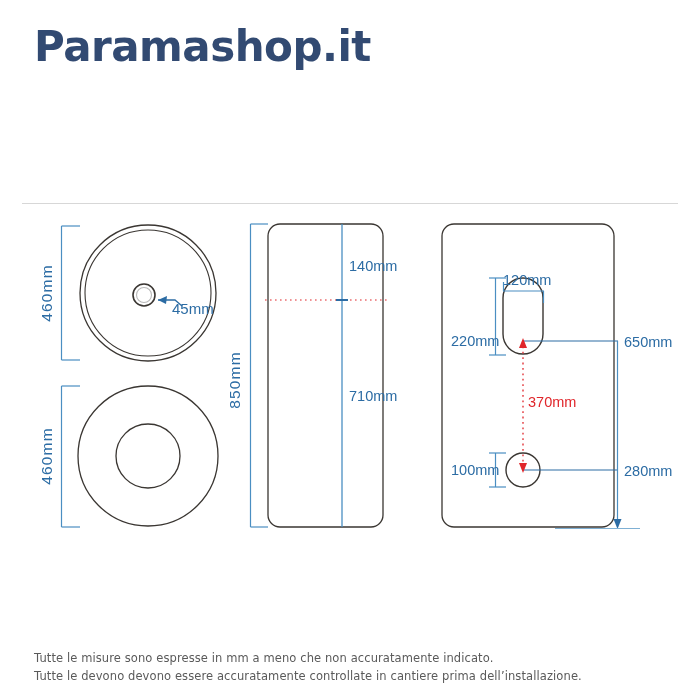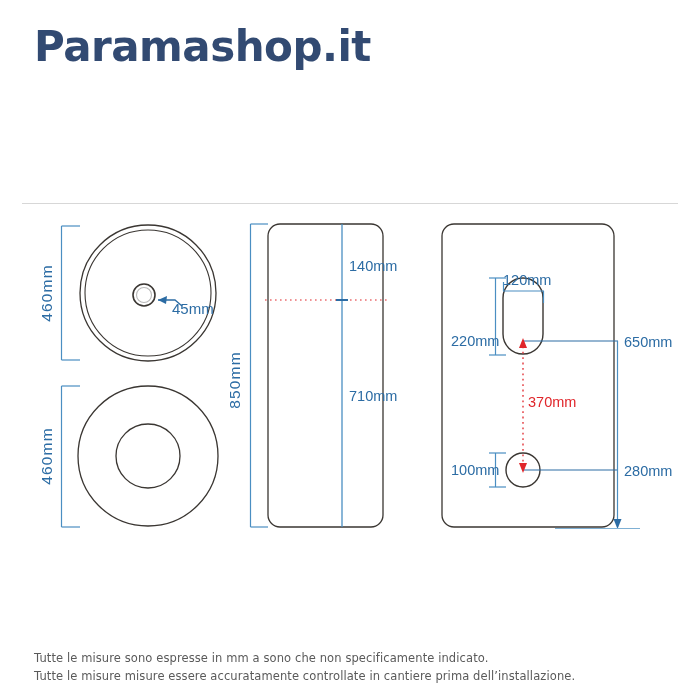--- a/index.html
+++ b/index.html
@@ -135,16 +135,16 @@
       <line x1="555" y1="528.5" x2="640" y2="528.5" stroke="#7fb0d4" stroke-width="1.2"></line>
 
       <line x1="523" y1="341" x2="523" y2="470" stroke="#e0262b" stroke-width="1.3" stroke-dasharray="1.8 3.6"></line>
       <path d="M 523 338 L 519 348 L 527 348 Z" fill="#e0262b"></path>
       <path d="M 523 473 L 519 463 L 527 463 Z" fill="#e0262b"></path>
       <text x="528" y="407" fill="#e0262b" font-family="Liberation Sans, sans-serif" font-size="14.5">370mm</text>
     </g>
 
   </svg>
 
-  <div class="footer l1">Tutte le misure sono espresse in mm a sono che non specificamente indicato.</div>
-  <div class="footer l2">Tutte le misure misure essere accuratamente controllate in cantiere prima dell’installazione.</div>
+  <div class="footer l1">Tutte le misure sono espresse in mm a meno che non accuratamente indicato.</div>
+  <div class="footer l2">Tutte le devono devono essere accuratamente controllate in cantiere prima dell’installazione.</div>
 
 </div>
 
 </body></html>

